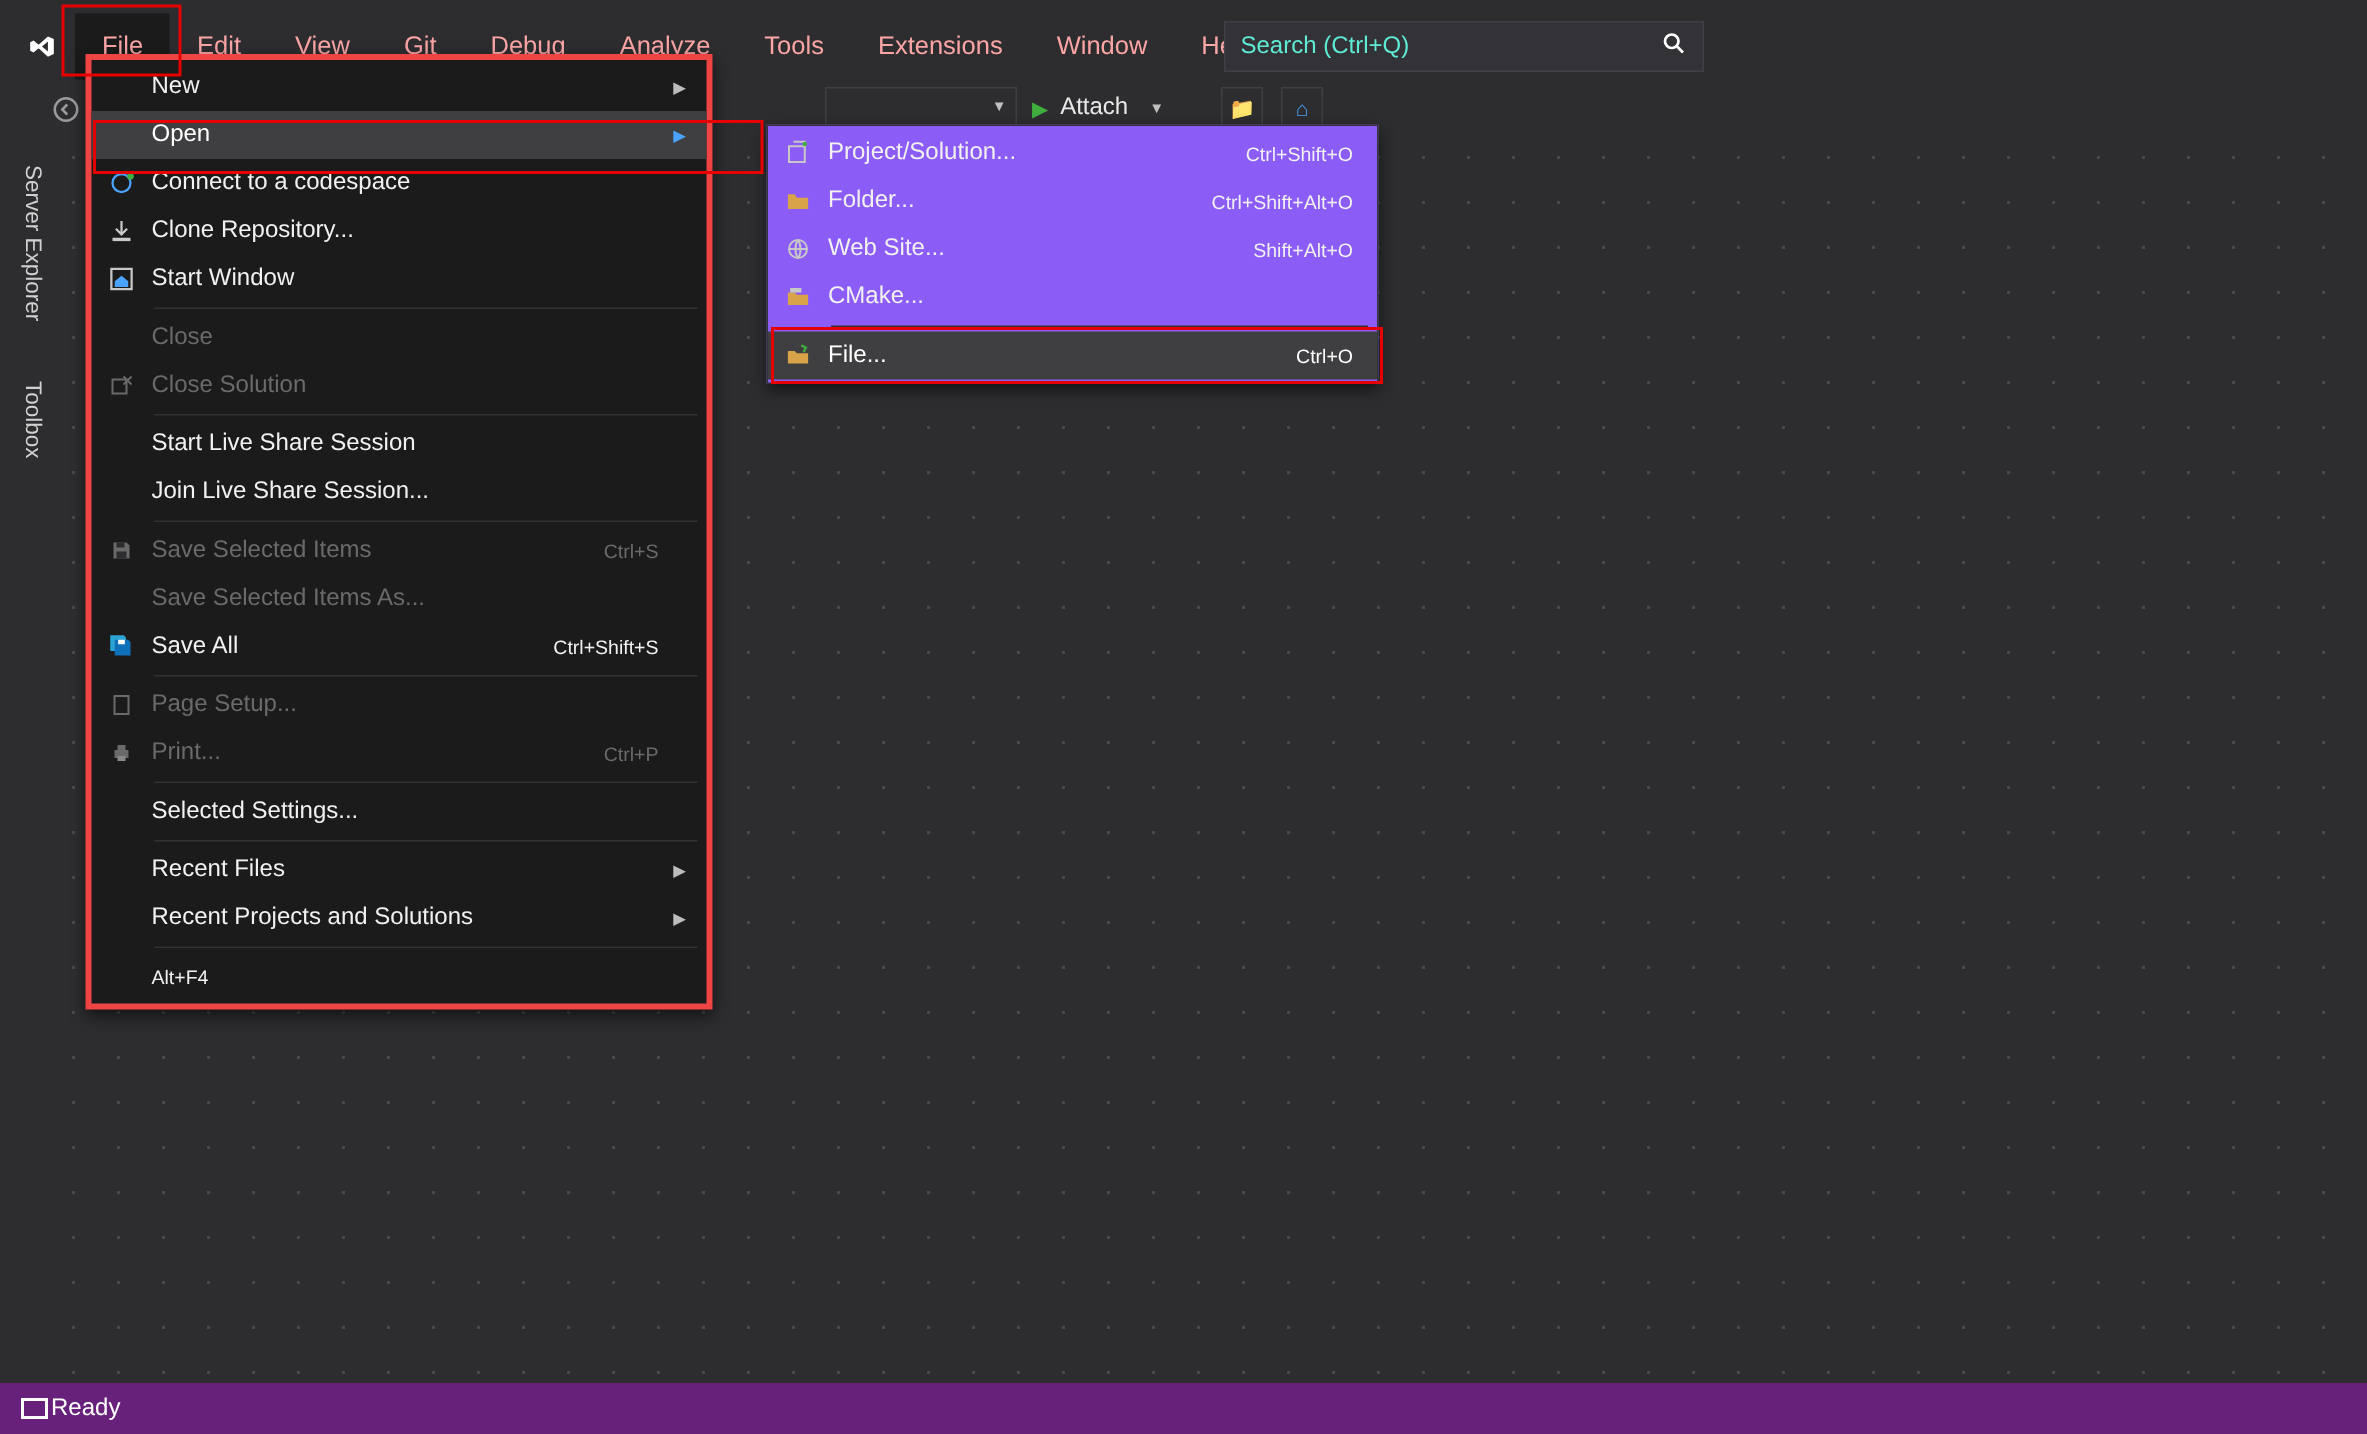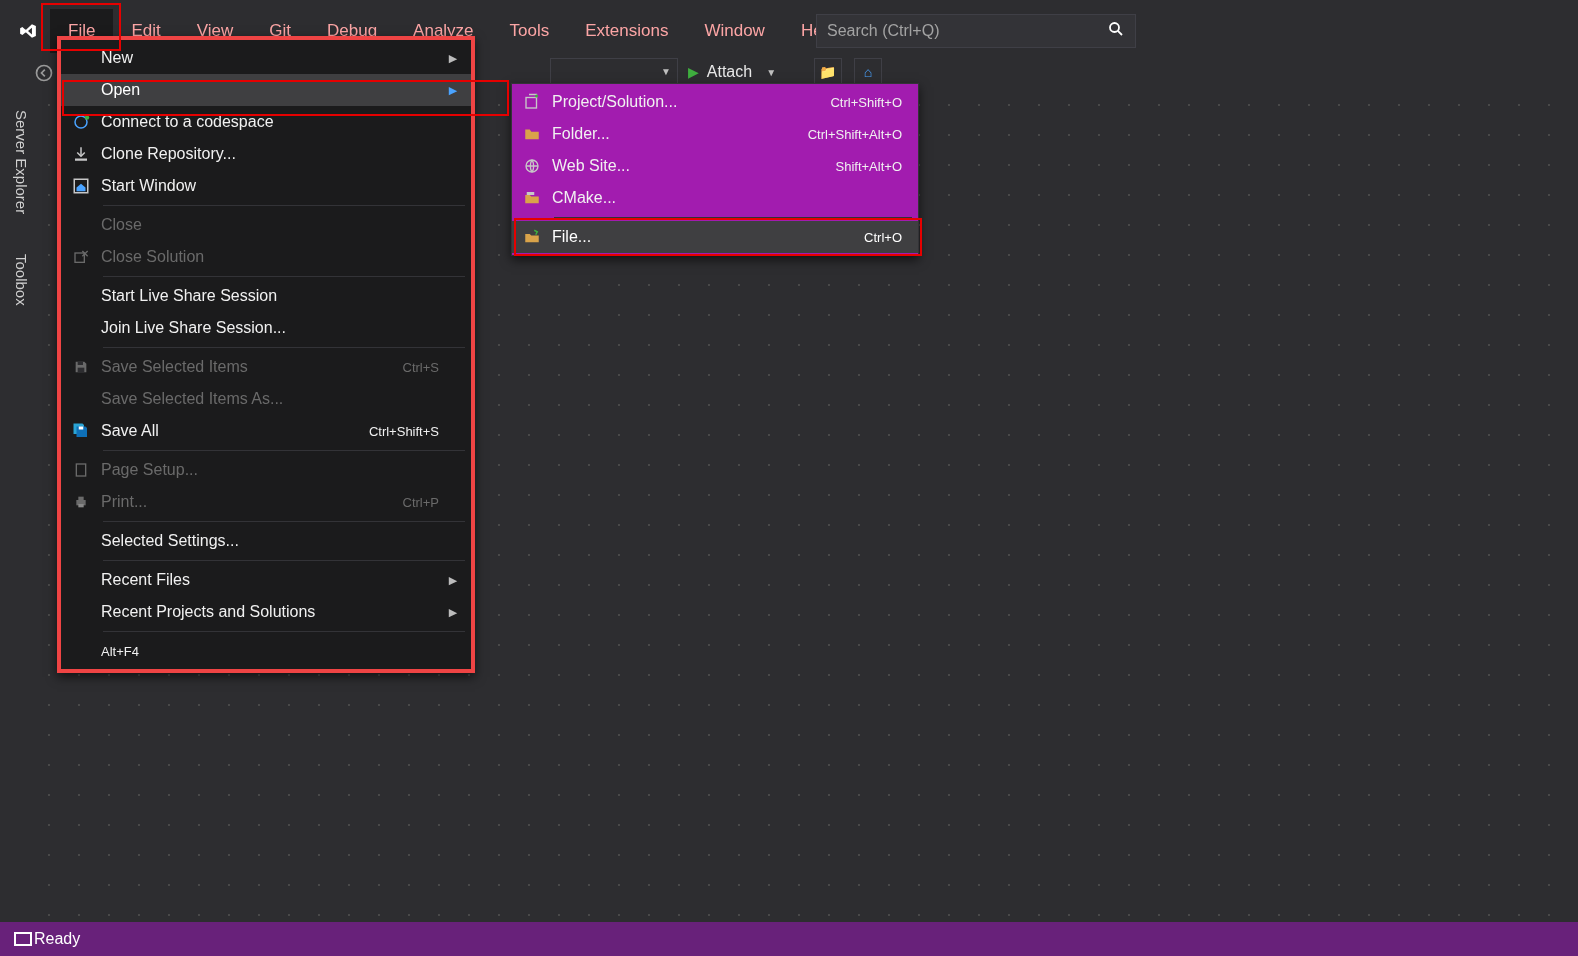--- a/index.html
+++ b/index.html
@@ -83,21 +83,21 @@
       position: absolute;
       right: 442px;
       top: 14px;
       width: 320px;
       height: 34px;
       background: #333337;
       border: 1px solid #3f3f46;
       display: flex;
       align-items: center;
       padding: 0 10px;
-      color: #a3a3a3;
+      color: #5eead4;
     }
     .search-box .icon {
       margin-left: auto;
     }
     
     .toolbar {
       position: absolute;
       left: 34px;
       top: 60px;
       height: 30px;
@@ -210,21 +210,21 @@
       height: 1px;
       background: #333337;
       margin: 3px 6px 3px 42px;
     }
     
     .open-menu {
       position: absolute;
       left: 511px;
       top: 83px;
       width: 408px;
-      background: #a21caf;
+      background: #8b5cf6;
       border: 1px solid #333337;
       box-shadow: 0 4px 10px rgba(0,0,0,.6);
       z-index: 30;
       padding: 2px 0;
     }
     
     .status-bar {
       position: absolute;
       left: 0;
       right: 0;

